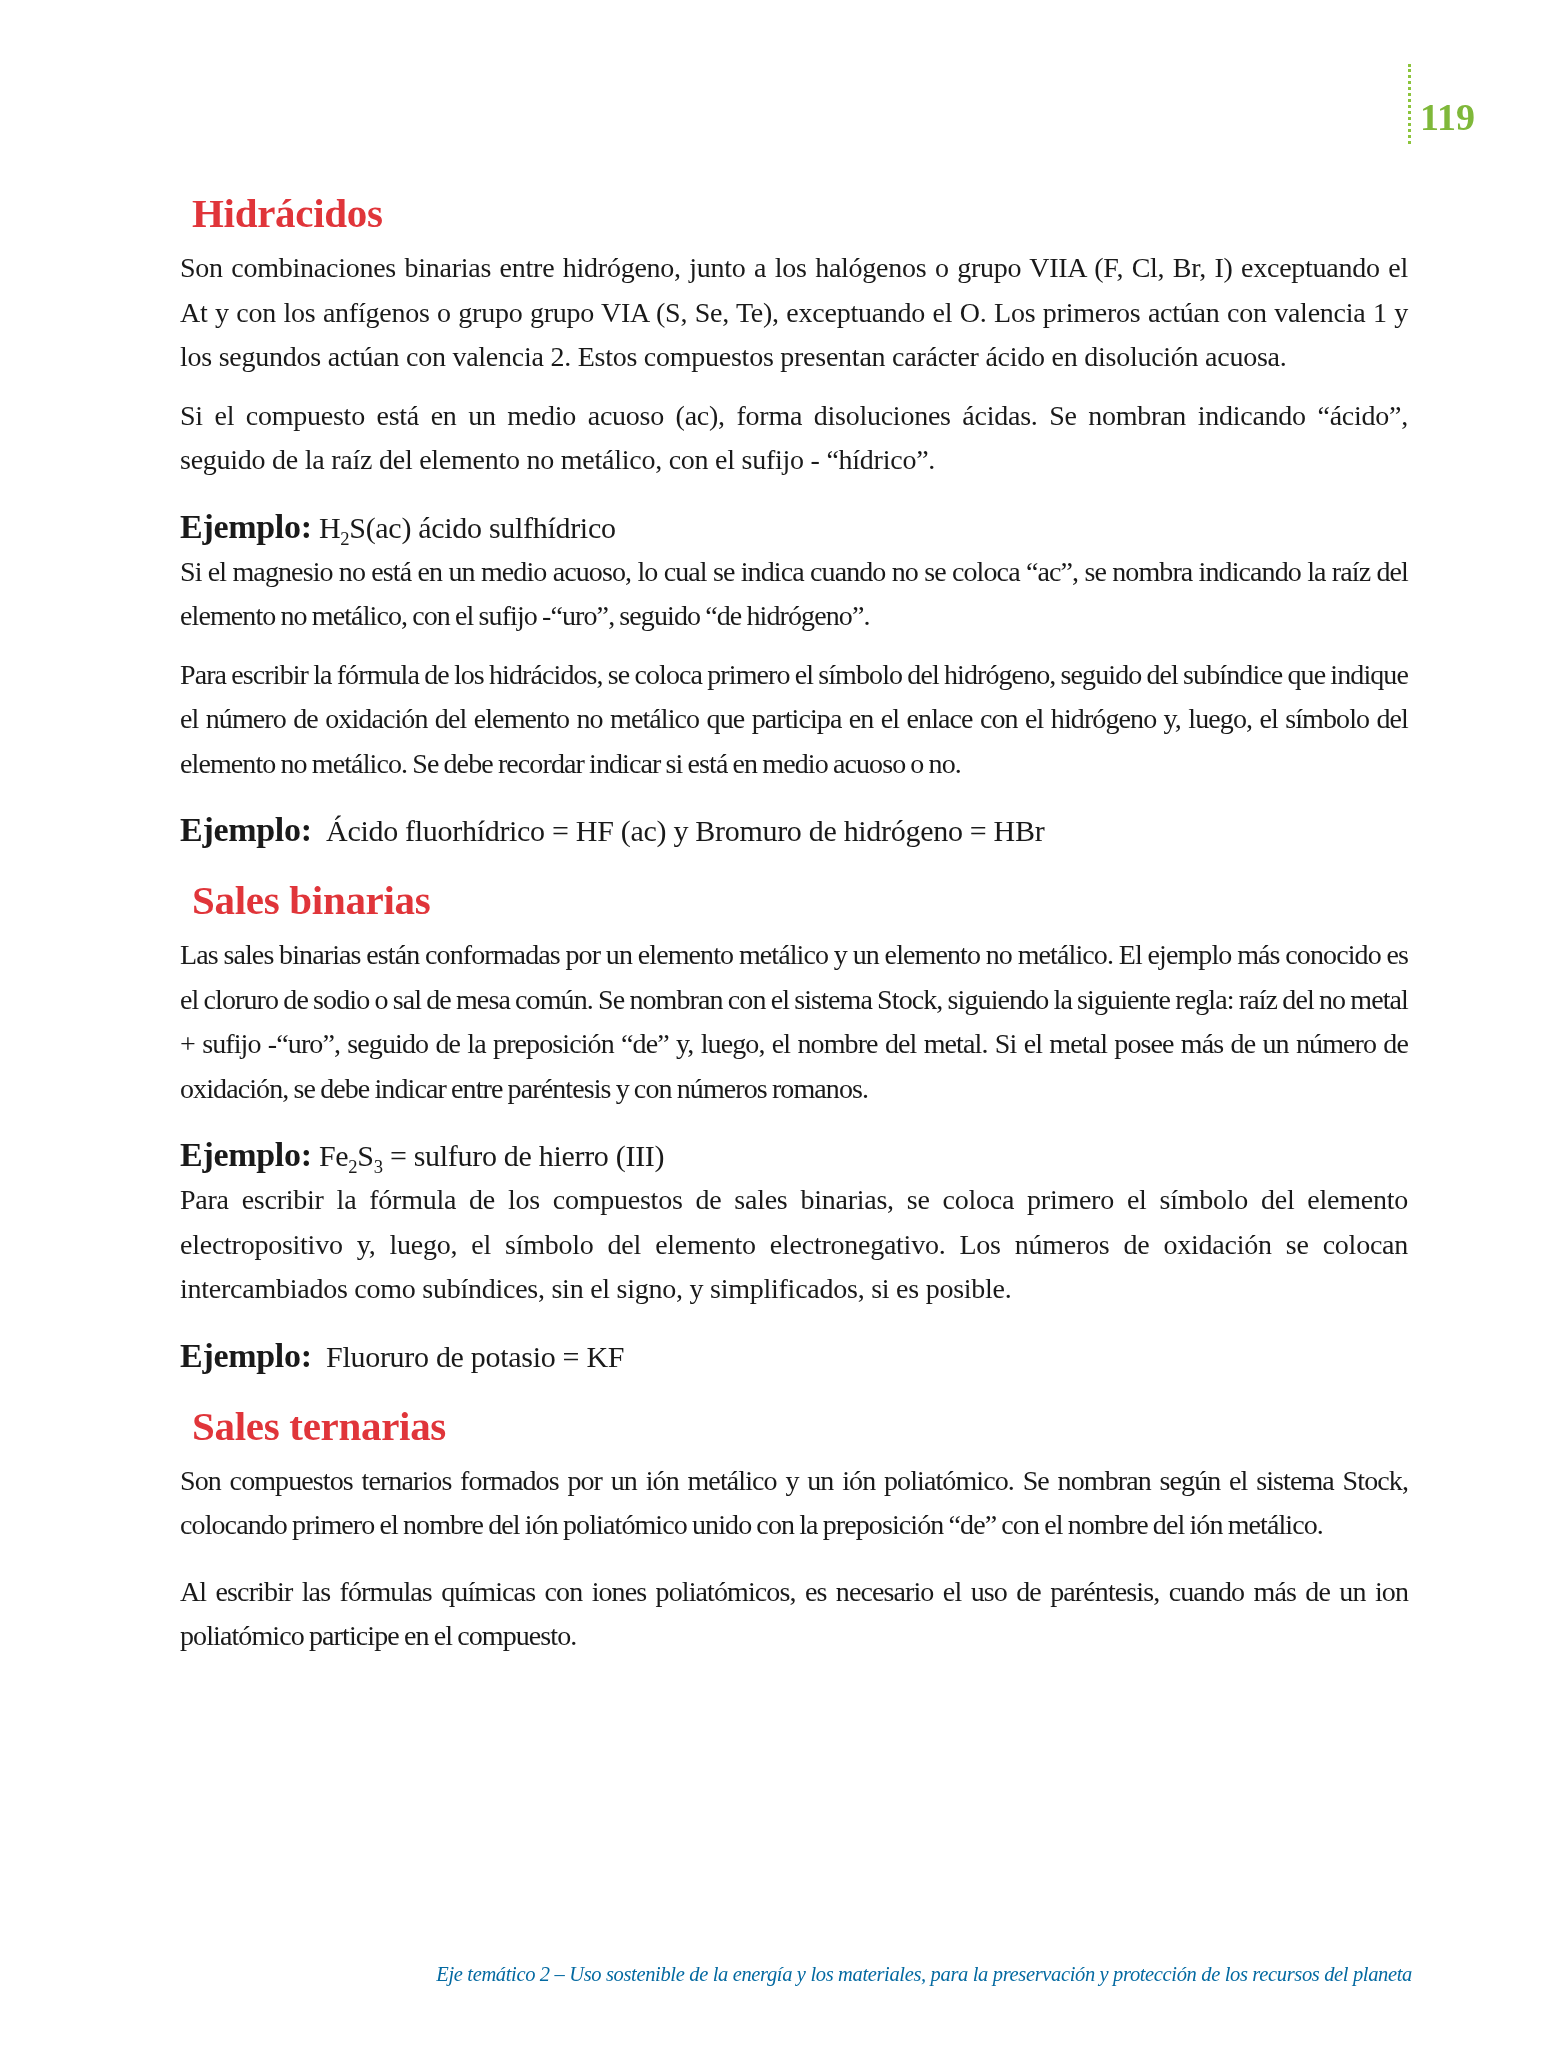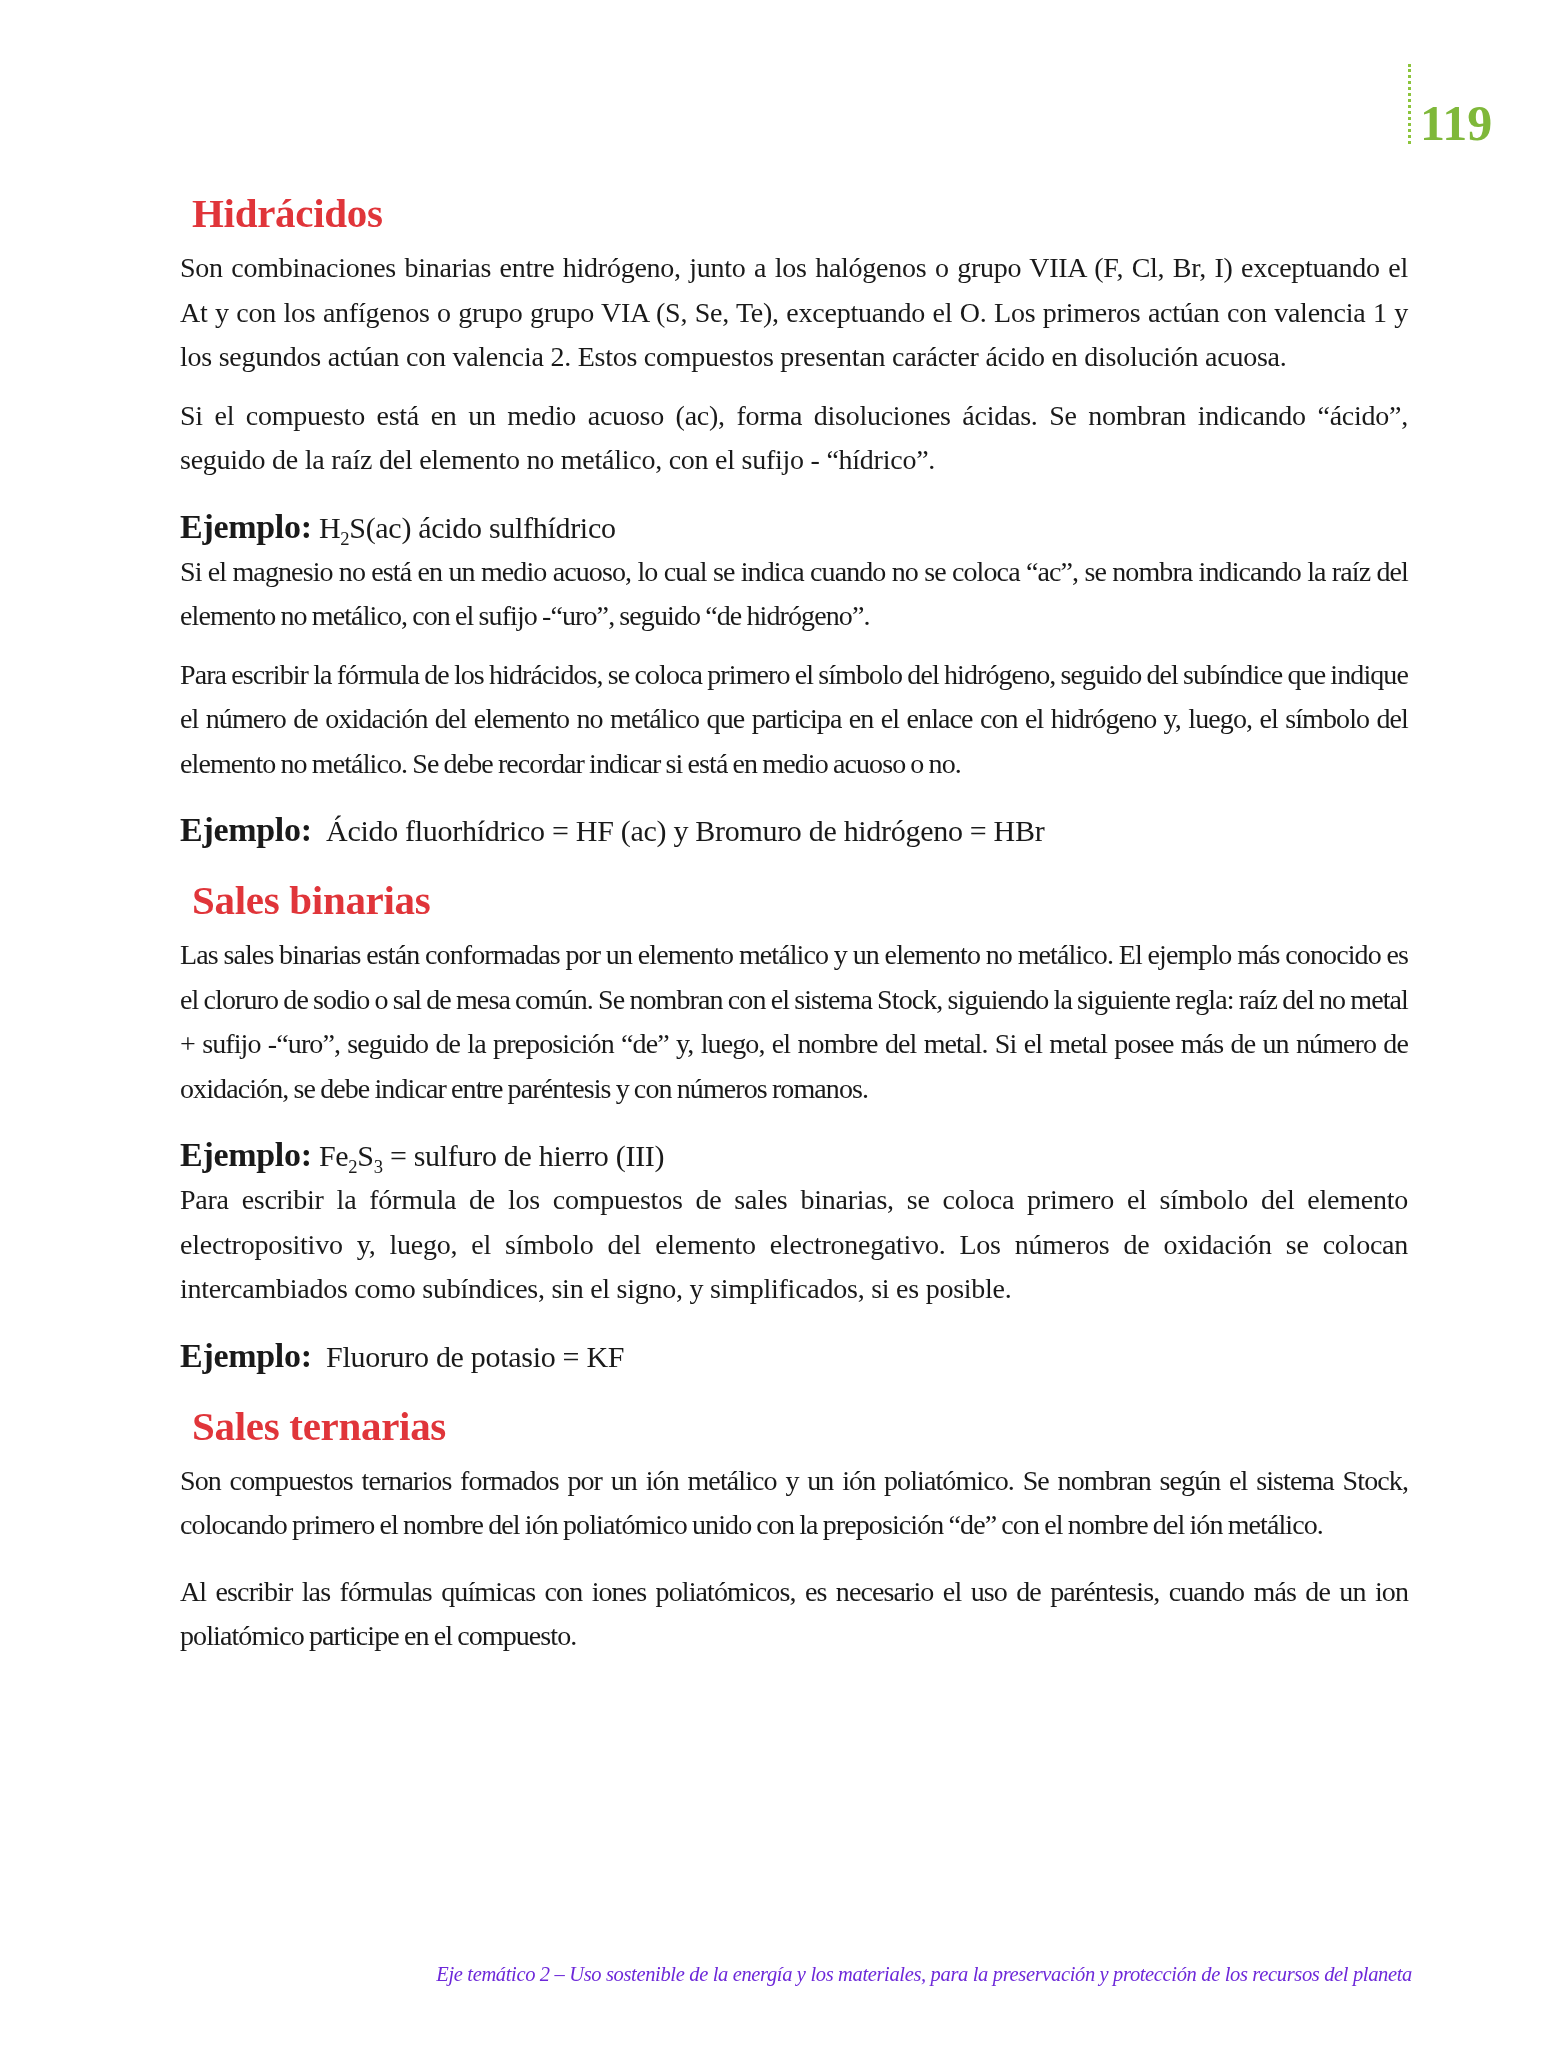--- a/index.html
+++ b/index.html
@@ -1,36 +1,36 @@
 <!DOCTYPE html>
 <html><head>
 <meta charset="utf-8">
 <style>
   html, body { margin: 0; padding: 0; background: #ffffff; }
   body { width: 1564px; height: 2048px; position: relative; overflow: hidden;
          font-family: "Liberation Serif", "DejaVu Serif", serif; color: #1a1a1a; }
 
   .page-number-rule { position: absolute; left: 1408px; top: 64px; width: 0; height: 80px;
          border-left: 3px dotted #8cc43c; }
-  .page-number { position: absolute; left: 1420px; top: 98px; font-size: 50px; font-weight: bold;
+  .page-number { position: absolute; left: 1420px; top: 98px; font-size: 38px; font-weight: bold;
          color: #7fb83a; line-height: 1; }
 
   .content { position: absolute; left: 180px; top: 180px; width: 1228px; }
 
   .heading { color: #e0353a; font-weight: bold; font-size: 41px; line-height: 42px; margin: 12px; letter-spacing: -0.3px; }
   .para { font-size: 28px; line-height: 44.5px; margin: 0; text-align: justify; text-align-last: left; letter-spacing: -0.25px; }
   .para.condensed { letter-spacing: -0.9px; word-spacing: -1px; }
   .gap { height: 14px; }
   .gap-lg { height: 22px; }
 
   .example { font-size: 30px; line-height: 44px; margin: 0; letter-spacing: -0.3px; }
   .example .lbl { font-weight: bold; font-size: 34px; margin-top: 32px; }
   sub { font-size: 62%; vertical-align: -0.35em; line-height: 0; }
 
-  .footer { position: absolute; right: 152px; top: 1963px; font-style: italic; color: #6d28d9;
+  .footer { position: absolute; right: 152px; top: 1963px; font-style: italic; color: #0369a1;
          font-size: 20.5px; letter-spacing: -0.35px; white-space: nowrap; }
 </style>
 </head>
 <body>
 
 <div class="page-number-rule"></div>
 <div class="page-number">119</div>
 
 <main class="content">
 

